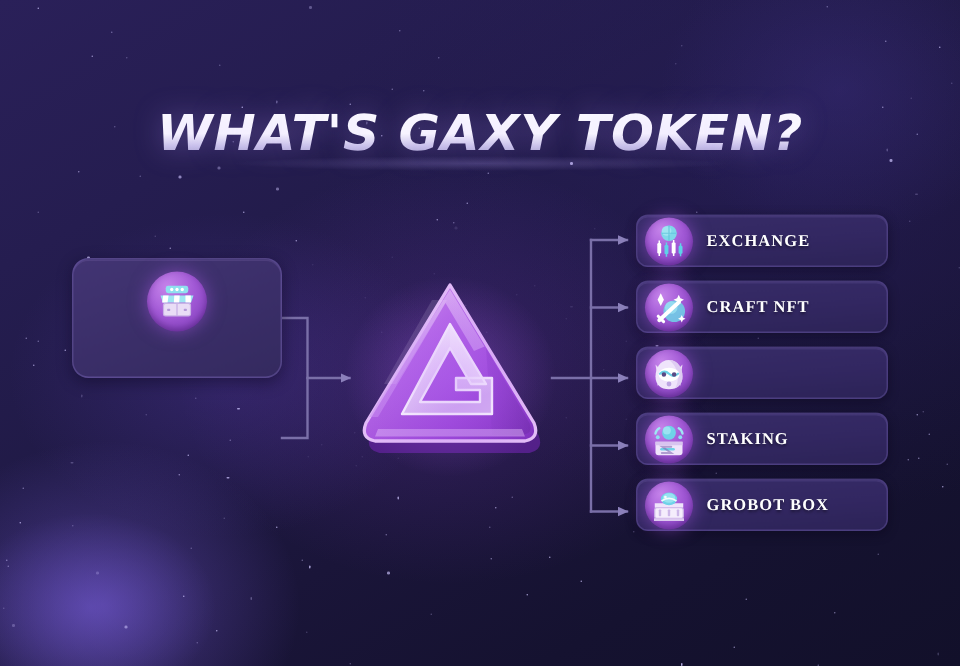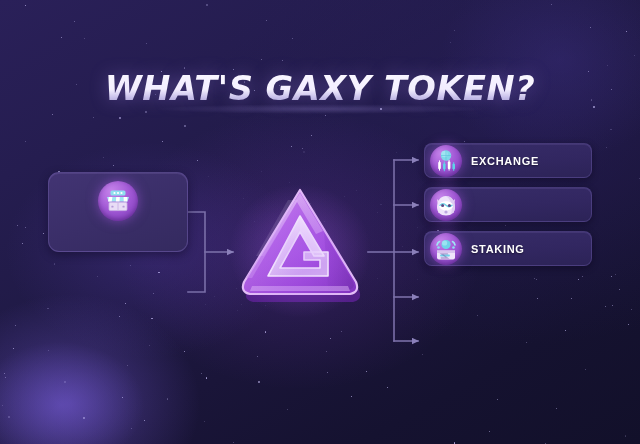--- a/index.html
+++ b/index.html
@@ -85,21 +85,21 @@
   .rcard{
     position:relative;width:168px;height:35px;margin-bottom:9px;
     border-radius:8px;
     background:linear-gradient(175deg,#372c68 0%,#322761 55%,#2c2357 100%);
     border:1px solid rgba(140,118,205,.26);
     box-shadow:0 2px 7px rgba(8,5,25,.45), inset 0 1px 0 rgba(170,145,230,.12);
     display:flex;align-items:center;gap:9px;padding-left:5px;box-sizing:border-box;
   }
   .rcard .lbl{
     color:#fff;font-size:11px;font-weight:bold;letter-spacing:.7px;
-    font-family:Liberation Sans, sans-serif;
+    font-family:Liberation Serif, serif;
     text-shadow:0 1px 2px rgba(0,0,0,.45);
   }
 
   
   .wires{position:absolute;inset:0;pointer-events:none;}
 
   
   .token-wrap{position:absolute;left:228px;top:182px;width:144px;height:136px;}
   .token-glow{
     position:absolute;left:-26px;top:-24px;width:196px;height:186px;
@@ -400,20 +400,41 @@
             <rect x="17.8" y="16.6" width="2.6" height="7.4" rx=".8" fill="#ffffff"></rect>
             <line x1="19.1" y1="15" x2="19.1" y2="25.6" stroke="#ffffff" stroke-width="1"></line>
             <rect x="22.4" y="18.8" width="2.6" height="5.4" rx=".8" fill="#5fd2e8"></rect>
             <line x1="23.7" y1="17.2" x2="23.7" y2="25.8" stroke="#5fd2e8" stroke-width="1"></line>
           </g>
         </svg>
       </div>
       <div class="lbl">EXCHANGE</div>
     </div>
 
+    <div class="rcard">
+      <div class="badge sm">
+        <svg width="32" height="32" viewBox="0 0 32 32">
+          <circle cx="19.5" cy="18.5" r="7.2" fill="#6fd3e8" opacity=".85"></circle>
+          <circle cx="17.5" cy="16" r="4.2" fill="#9fe6f4" opacity=".7"></circle>
+          <g fill="#ffffff">
+            <path d="M10.5 6.5 L12.6 10.8 L10.5 15 L8.4 10.8 Z"></path>
+            <path d="M22.5 7.5 L23.6 9.8 L26 10.9 L23.6 12 L22.5 14.3 L21.4 12 L19 10.9 L21.4 9.8 Z"></path>
+            <path d="M24.5 21 L25.3 22.7 L27 23.5 L25.3 24.3 L24.5 26 L23.7 24.3 L22 23.5 L23.7 22.7 Z"></path>
+          </g>
+          <g stroke="#ffffff" stroke-width="2.6" stroke-linecap="round">
+            <line x1="9.5" y1="24.5" x2="22" y2="13"></line>
+          </g>
+          <path d="M21.4 11.2 L24.6 10.2 L23.6 13.6 Z" fill="#ffffff"></path>
+          <g stroke="#ffffff" stroke-width="2" stroke-linecap="round">
+            <line x1="8.8" y1="21.8" x2="12.4" y2="25.4"></line>
+          </g>
+        </svg>
+      </div>
+      <div class="lbl">CRAFT NFT</div>
+    </div>
 
     <div class="rcard">
       <div class="badge sm">
         <svg width="32" height="32" viewBox="0 0 32 32">
           <path d="M7 10 Q7.5 16 10.5 19 L8 24 Q12 23 13.5 20.5 L12 15 Z" fill="#f1e7fa" opacity=".9"></path>
           <path d="M25 10 Q24.5 16 21.5 19 L24 24 Q20 23 18.5 20.5 L20 15 Z" fill="#f1e7fa" opacity=".9"></path>
           <path d="M16 7 C22 7 25 12.5 25 18 C25 23.5 21.5 26.5 16 26.5 C10.5 26.5 7 23.5 7 18 C7 12.5 10 7 16 7 Z" fill="#efe4fb"></path>
           <path d="M16 7 C22 7 25 12.5 25 18 C25 22 23 24.6 20 25.7 C23 22.5 23 12 16 7 Z" fill="#d8c4ef" opacity=".75"></path>
           <ellipse cx="16" cy="16.8" rx="7" ry="4.6" fill="#ffffff"></ellipse>
           <path d="M10 16.2 Q13 13.4 16 16.2 Q19 19 22 16.2" stroke="#6fd3e8" stroke-width="1.5" fill="none" stroke-linecap="round"></path>
@@ -435,16 +456,36 @@
           <circle cx="23.5" cy="14.5" r="1.3" fill="#8fdff0"></circle>
           <path d="M7 17.5 h18 v7 a2 2 0 0 1 -2 2 H9 a2 2 0 0 1 -2 -2 Z" fill="#efe4fb"></path>
           <path d="M7 17.5 h18 v2.4 H7 Z" fill="#d8c4ef"></path>
           <path d="M11 22.5 h8" stroke="#6fd3e8" stroke-width="1.8" stroke-linecap="round"></path>
           <path d="M17.5 20.8 L11.5 20.8 L17.5 25 L11.2 25" stroke="#7b63ad" stroke-width="1.3" fill="none" stroke-linecap="round" opacity=".55"></path>
         </svg>
       </div>
       <div class="lbl">STAKING</div>
     </div>
 
+    <div class="rcard">
+      <div class="badge sm">
+        <svg width="32" height="32" viewBox="0 0 32 32">
+          <path d="M6.5 14.5 h19 v3 h-19 Z" fill="#efe4fb"></path>
+          <rect x="6.5" y="17.5" width="19" height="7" rx="1.4" fill="#f5edfc"></rect>
+          <rect x="6.5" y="17.5" width="19" height="7" rx="1.4" fill="none" stroke="#cdb7e8" stroke-width=".8"></rect>
+          <g fill="#cdb7e8">
+            <rect x="9.2" y="18.6" width="1.6" height="4.6" rx=".5"></rect>
+            <rect x="15.2" y="18.6" width="1.6" height="4.6" rx=".5"></rect>
+            <rect x="21.2" y="18.6" width="1.6" height="4.6" rx=".5"></rect>
+          </g>
+          <path d="M6 24.5 h20 v1.8 H6 Z" fill="#dcc9f0"></path>
+          <ellipse cx="16" cy="11.6" rx="5.4" ry="4.2" fill="#6fd3e8"></ellipse>
+          <ellipse cx="16" cy="11" rx="4.2" ry="3.2" fill="#a6e7f4" opacity=".75"></ellipse>
+          <path d="M11 13 Q16 9.6 21 13" stroke="#ffffff" stroke-width="1.2" fill="none" opacity=".9"></path>
+          <circle cx="13.6" cy="10.4" r=".9" fill="#ffffff" opacity=".9"></circle>
+        </svg>
+      </div>
+      <div class="lbl">GROBOT BOX</div>
+    </div>
 
   </div>
 
 </div>
 
 </body></html>

